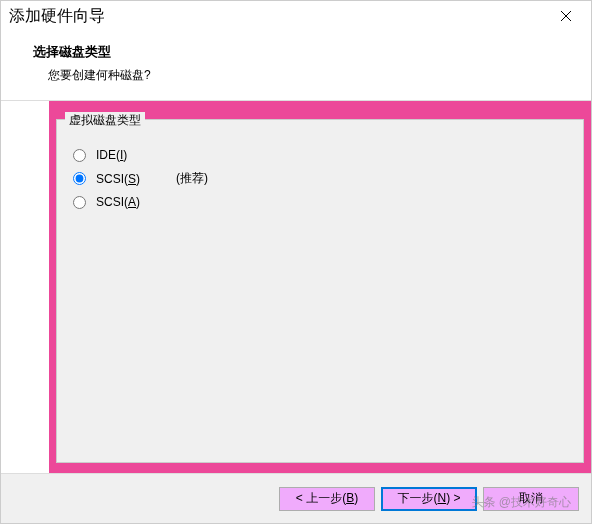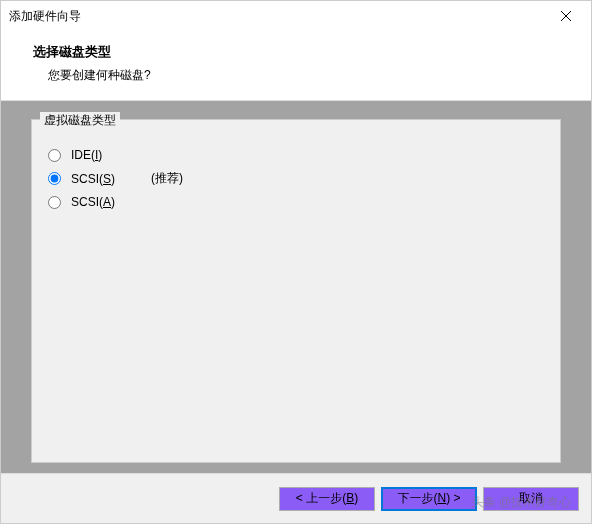--- a/index.html
+++ b/index.html
@@ -12,37 +12,38 @@
       position: relative;
       border: 1px solid #ccc;
     }
     .titlebar {
       height: 30px;
       display: flex;
       align-items: center;
       justify-content: space-between;
       padding: 0 10px 0 8px;
     }
-    .titlebar-title { font-size: 12px; color: #000; }
+    .titlebar-title { font-size: 16px; color: #000; }
     .close-btn {
       width: 30px; height: 20px;
       display: flex; align-items: center; justify-content: center;
       cursor: pointer;
     }
     .close-btn svg { width: 10px; height: 10px; }
     .header-section {
       padding: 12px 0 16px 32px;
       border-bottom: 1px solid #ddd;
     }
     .header-title { font-size: 13px; font-weight: bold; color: #000; }
     .header-subtitle { font-size: 12px; color: #000; margin-top: 6px; margin-left: 15px; }
     .content-area {
-      padding: 18px 30px;
-      background: #a3a3a3;
+      padding: 18px 7px;
+      background: #ec4899;
       height: 380px;
+      margin-left: 48px;
     }
     .groupbox {
       border: 1px solid #ccc;
       background: #f0f0f0;
       position: relative;
       padding: 20px 16px 16px 16px;
       height: 100%;
     }
     .groupbox-legend {
       position: absolute;
@@ -73,21 +74,21 @@
       align-items: center;
       justify-content: flex-end;
       padding-right: 12px;
       gap: 6px;
       background: #f0f0f0;
     }
     .btn {
       height: 24px;
       min-width: 96px;
       padding: 0 0;
-      background: #8b5cf6;
+      background: #f0abfc;
       border: 1px solid #adadad;
       font-size: 12px;
       font-family: inherit;
       cursor: pointer;
     }
     .btn.default {
       border: 1px solid #0078d7;
       box-shadow: inset 0 0 0 1px #0078d7;
     }
     .btn .u { text-decoration: underline; }

